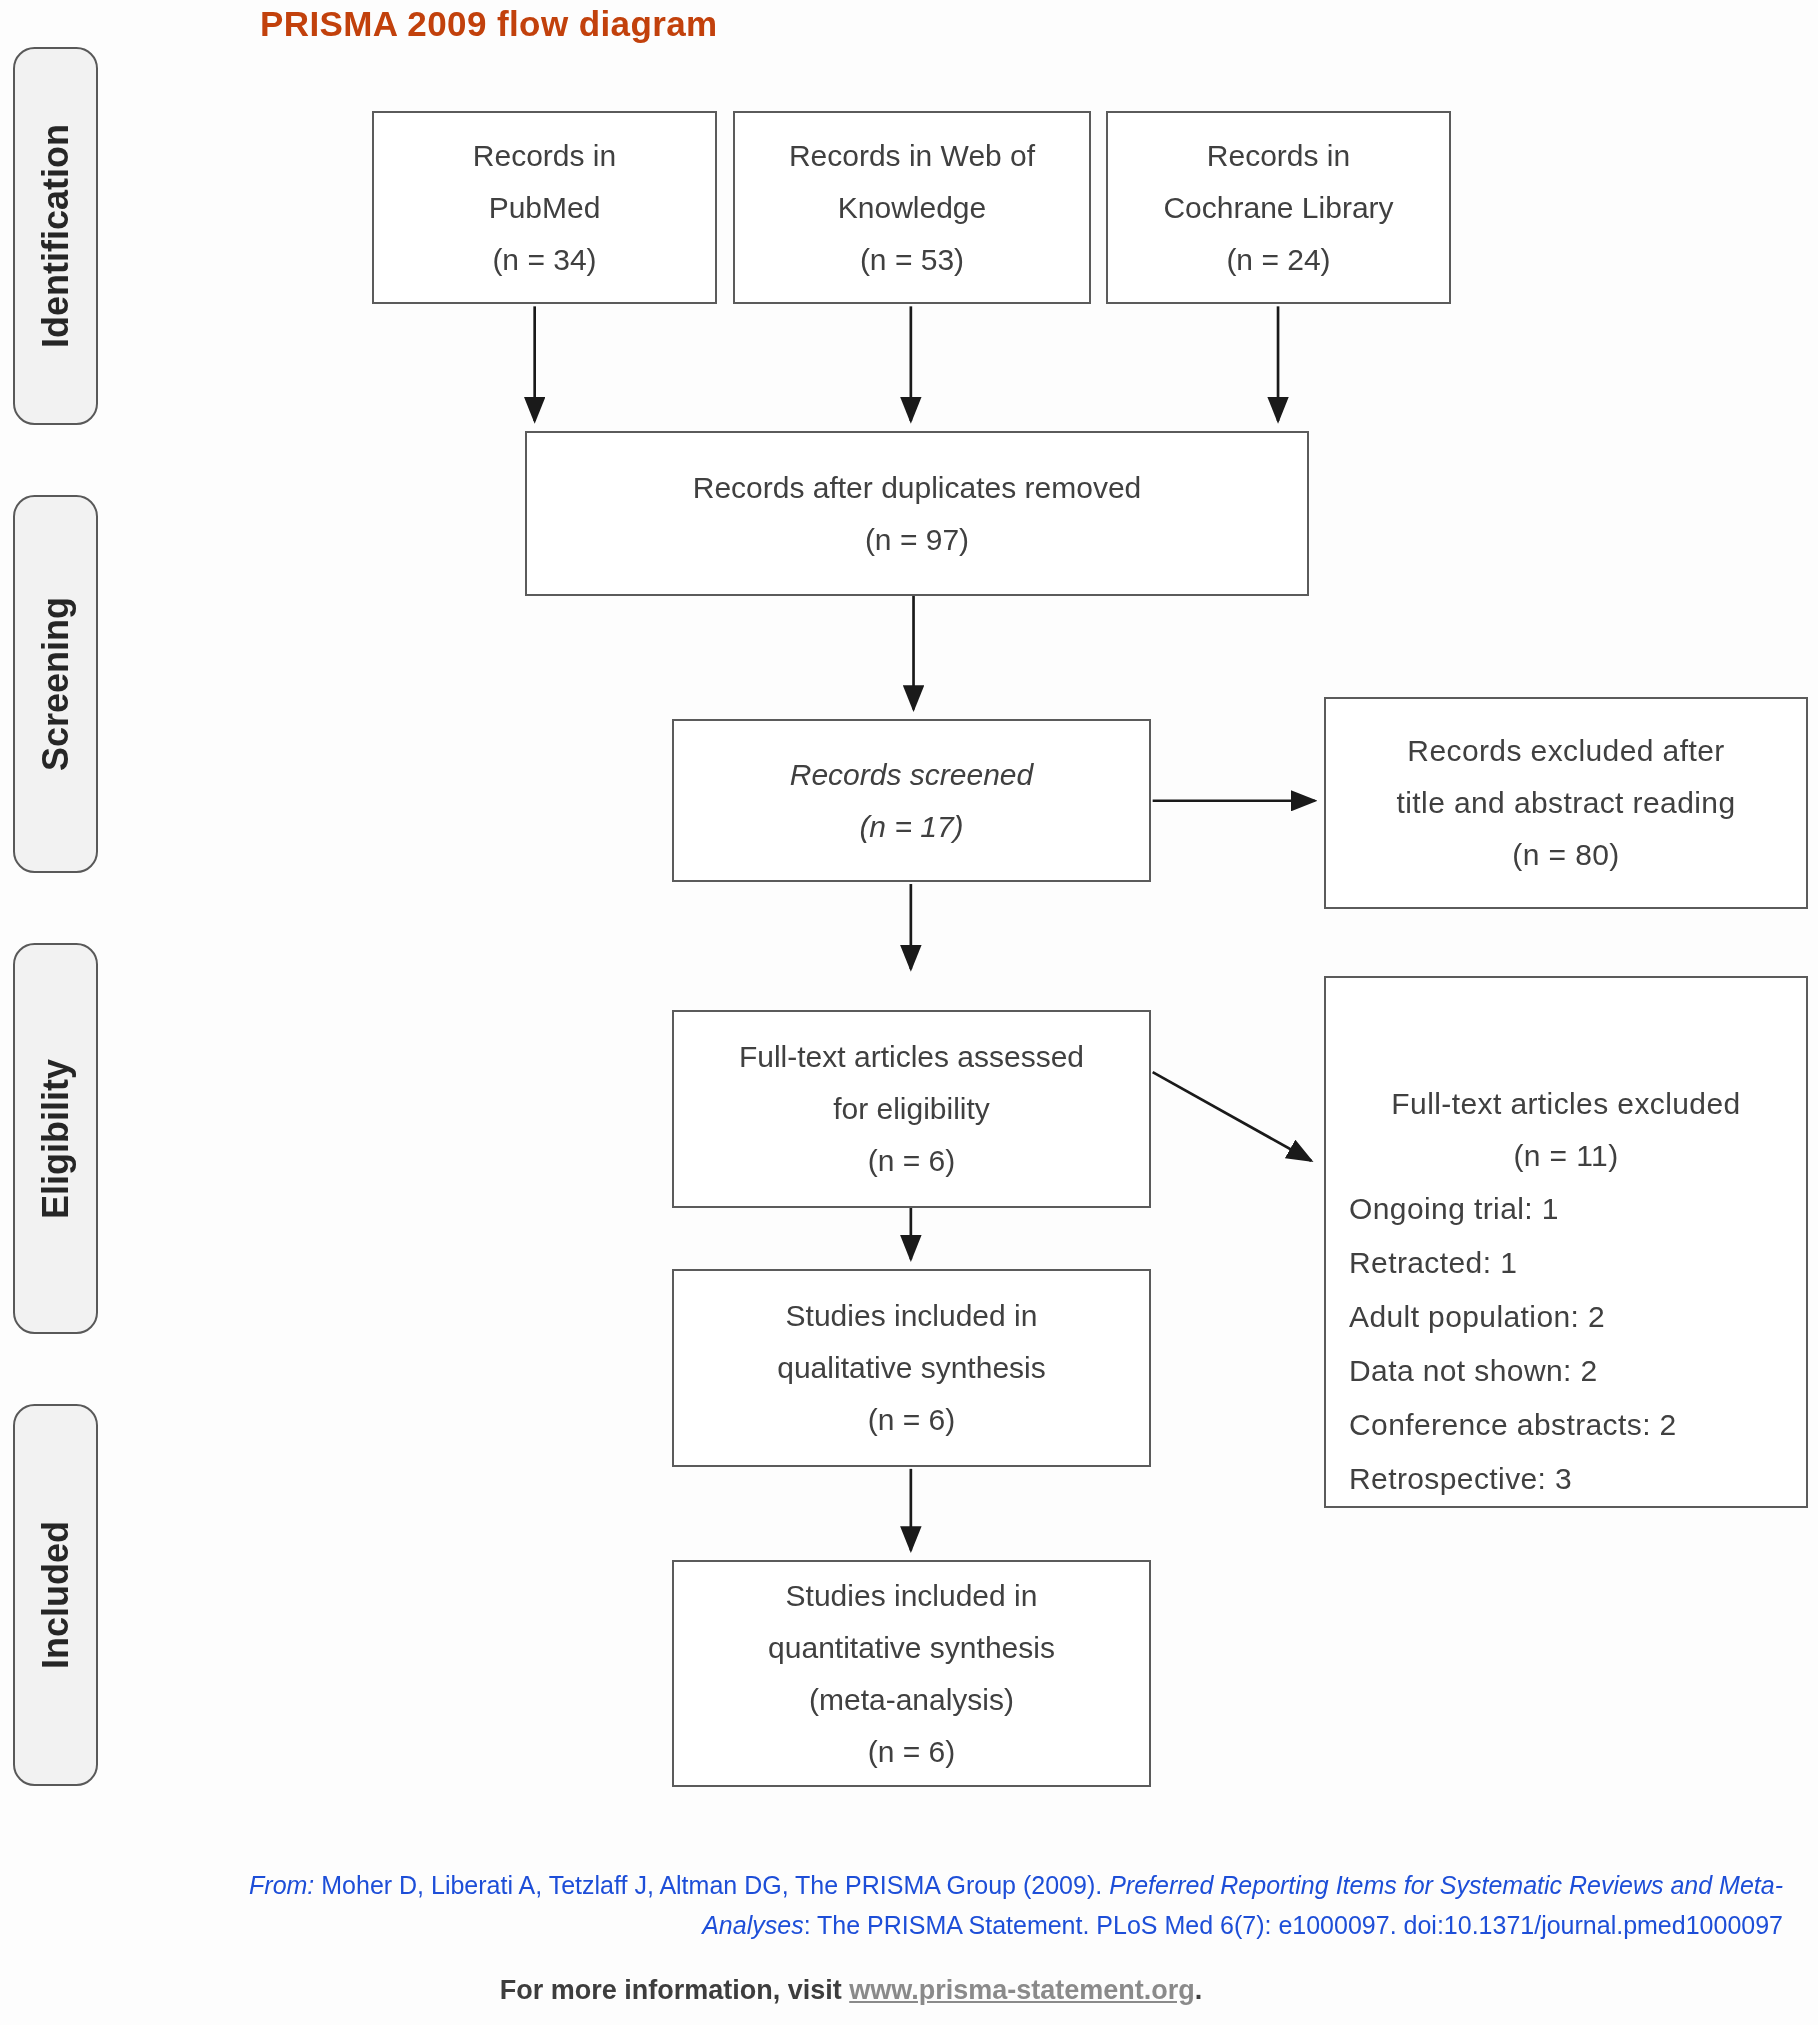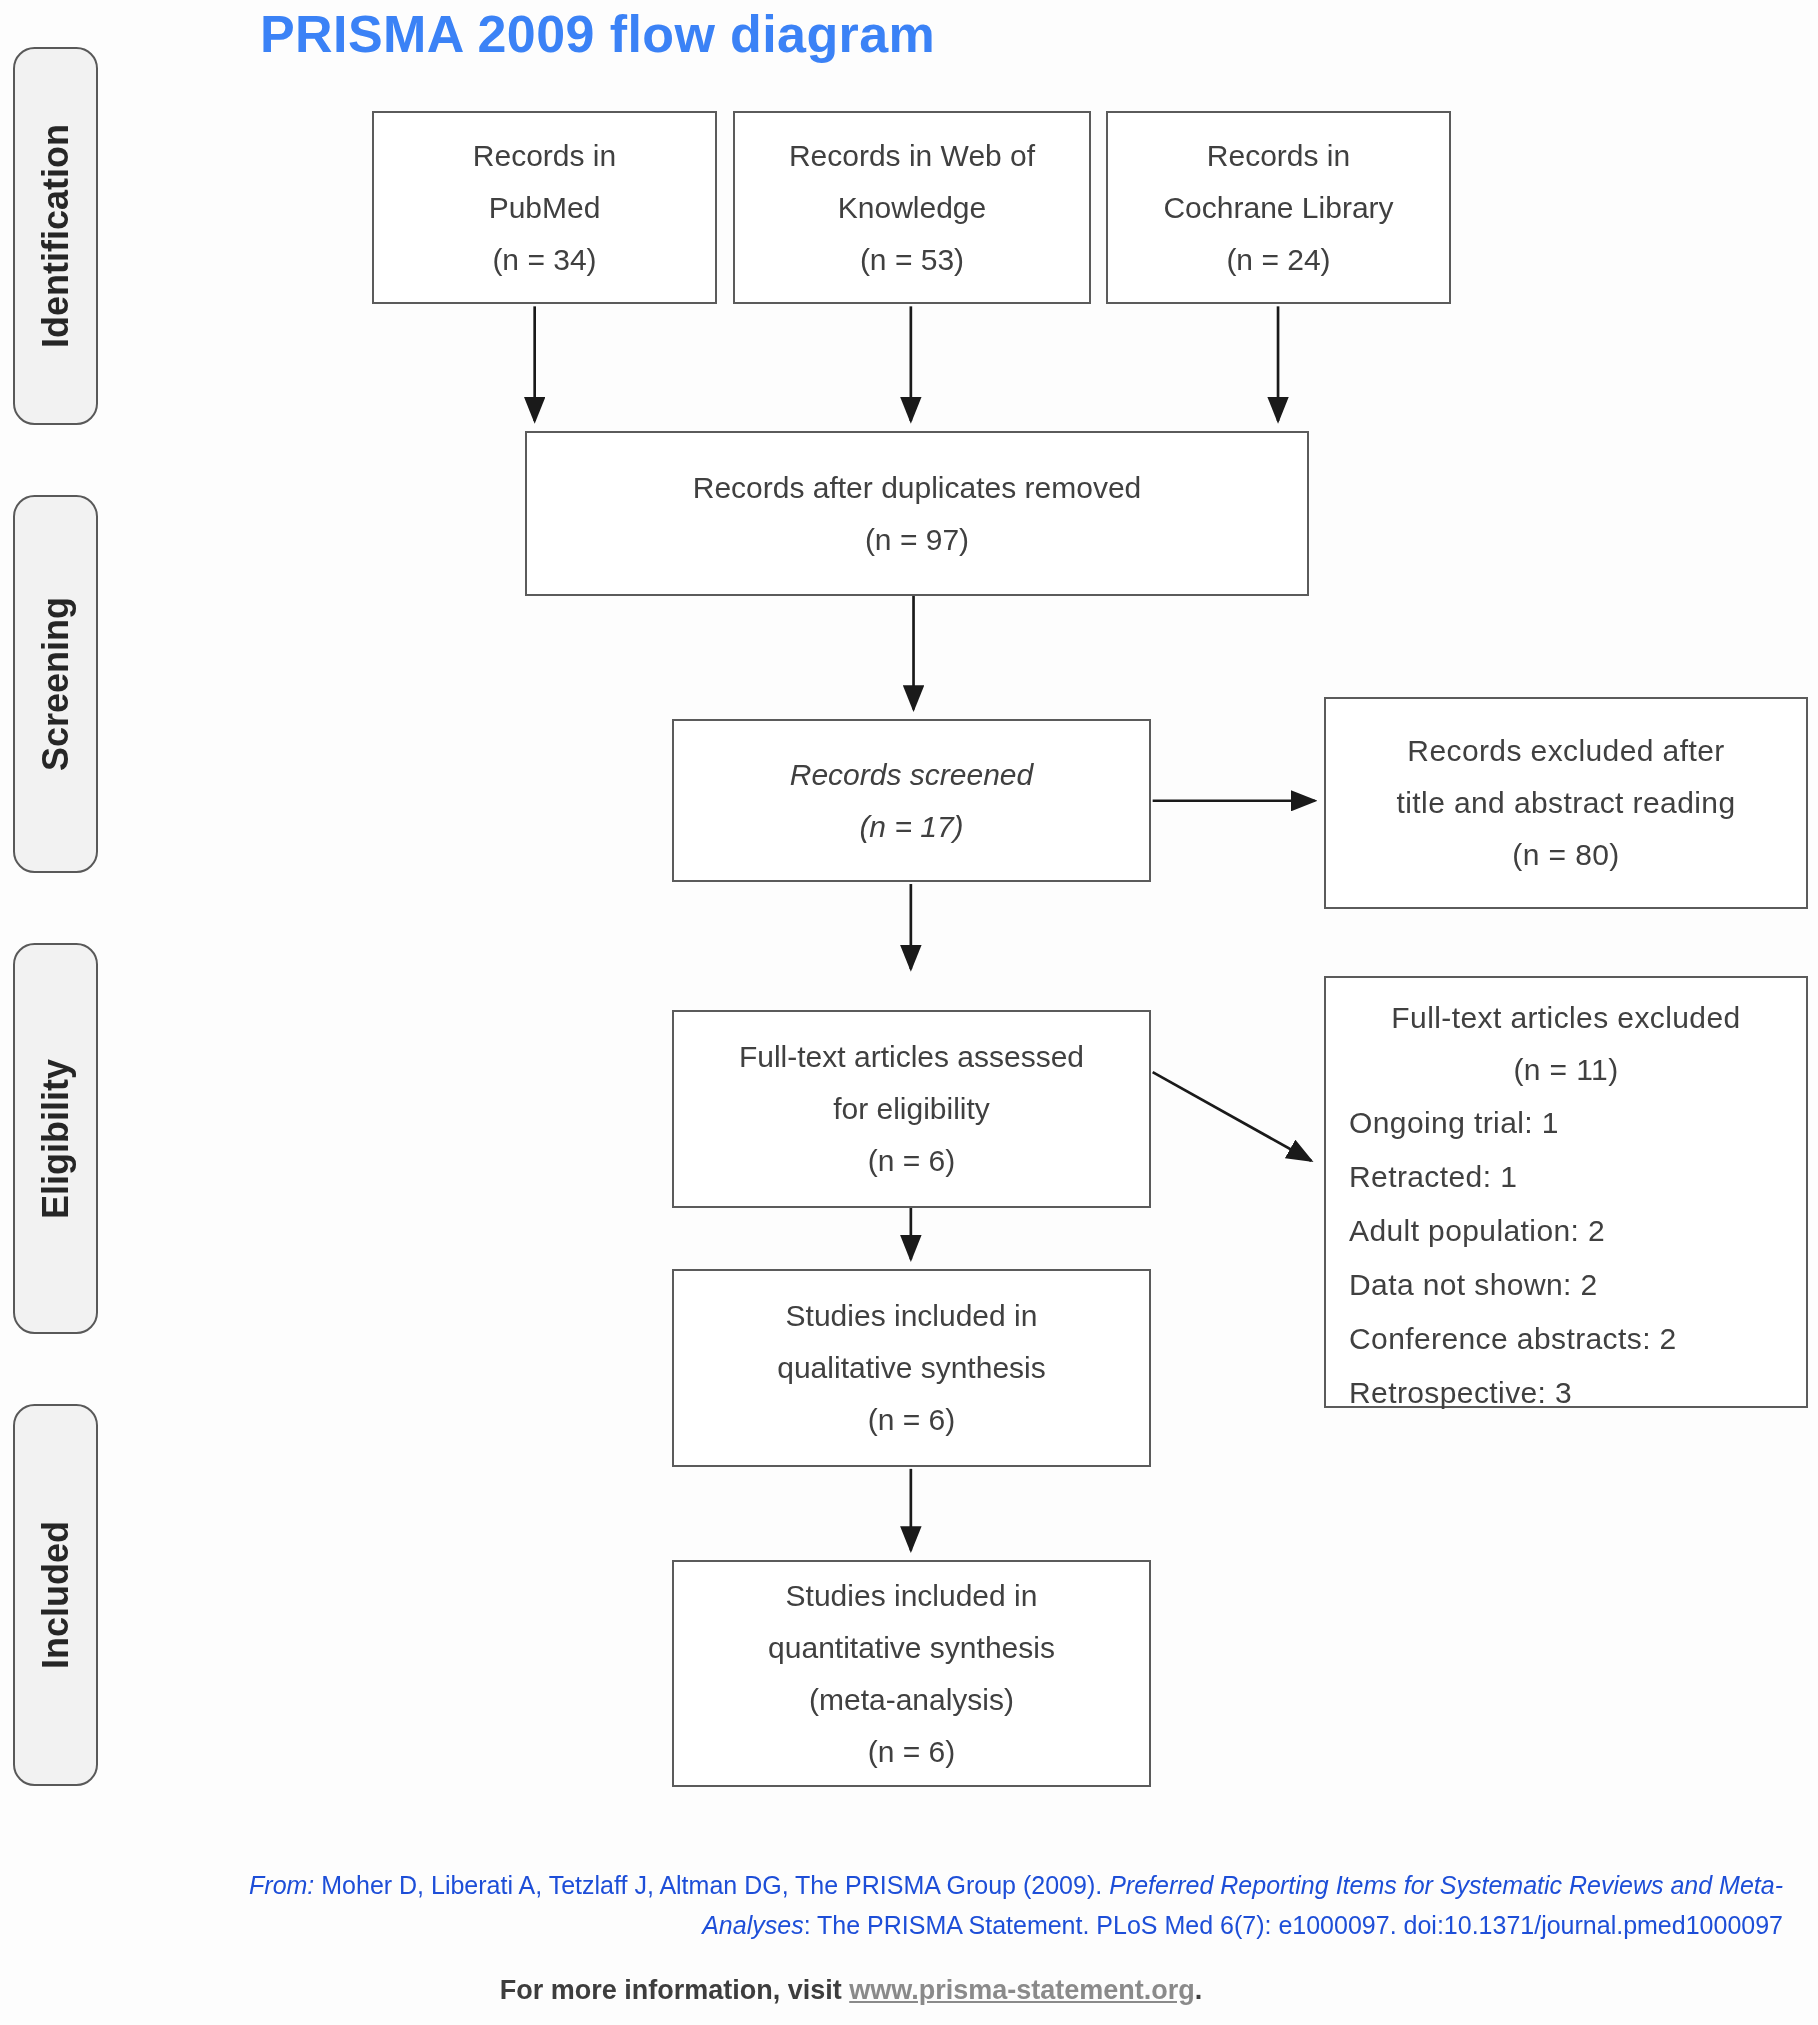--- a/index.html
+++ b/index.html
@@ -1,21 +1,21 @@
 <!DOCTYPE html>
 <html style="font-size:14.3px"><head>
 <meta charset="utf-8">
 <style>
   html,body{margin:0;padding:0;background:#ffffff;}
   #canvas{
     position:relative;width:1819px;height:2026px;background:#fdfdfd;overflow:hidden;
     font-family:"Liberation Sans",sans-serif;
   }
   .title{
-    position:absolute;left:260px;top:3.6px;font-size:52px;font-weight:bold;color:#3b82f6;
+    position:absolute;left:260px;top:3.6px;font-size:35px;font-weight:bold;color:#c2410c;
     letter-spacing:0.4px;white-space:nowrap;
   }
   .stage{
     position:absolute;left:13.4px;width:85px;background:#f2f2f2;border:2.7px solid #595959;
     border-radius:21.5px;box-sizing:border-box;
   }
   .stage span{
     position:absolute;top:50%;left:50%;transform:translate(-50%,-50%) rotate(-90deg);
     white-space:nowrap;font-size:36px;font-weight:bold;color:#262626;
   }
@@ -106,21 +106,21 @@
     <div class="bl">Records excluded after</div>
     <div class="bl">title and abstract reading</div>
     <div class="bl">(n = 80)</div>
   </div>
 
   <div class="flowbox" style="left:672px;top:978px;width:479px;height:198px;margin-top:32px;">
     <div class="bl">Full-text articles assessed</div>
     <div class="bl">for eligibility</div>
     <div class="bl">(n = 6)</div>
   </div>
-  <div class="flowbox rightcol listbox" style="left:1324px;top:976px;width:484px;height:432px;">
+  <div class="flowbox rightcol listbox" style="left:1324px;top:976px;width:484px;height:532px;justify-content:flex-end;">
     <div class="bl">Full-text articles excluded</div>
     <div class="bl">(n = 11)</div>
     <div class="bl reason">Ongoing trial: 1</div>
     <div class="bl reason">Retracted: 1</div>
     <div class="bl reason">Adult population: 2</div>
     <div class="bl reason">Data not shown: 2</div>
     <div class="bl reason">Conference abstracts: 2</div>
     <div class="bl reason">Retrospective: 3</div>
   </div>
 

